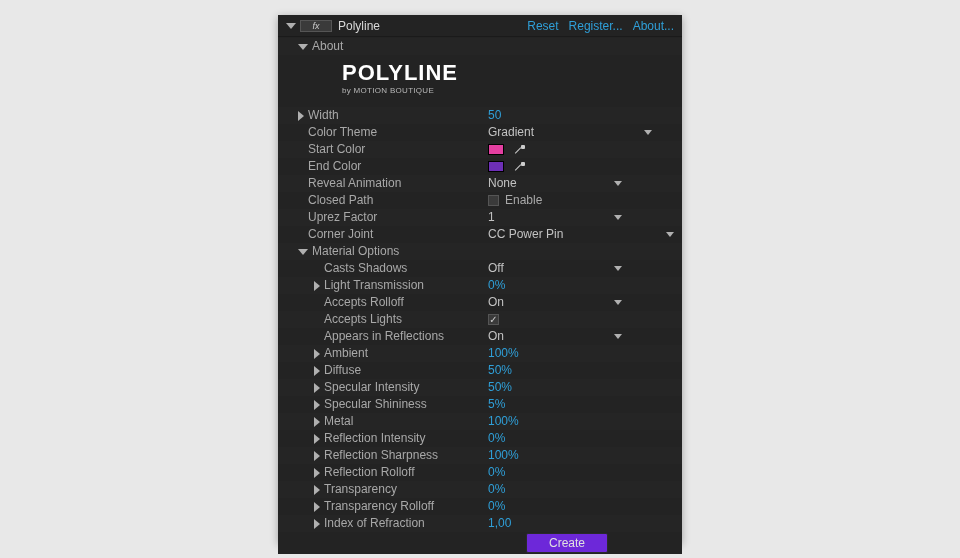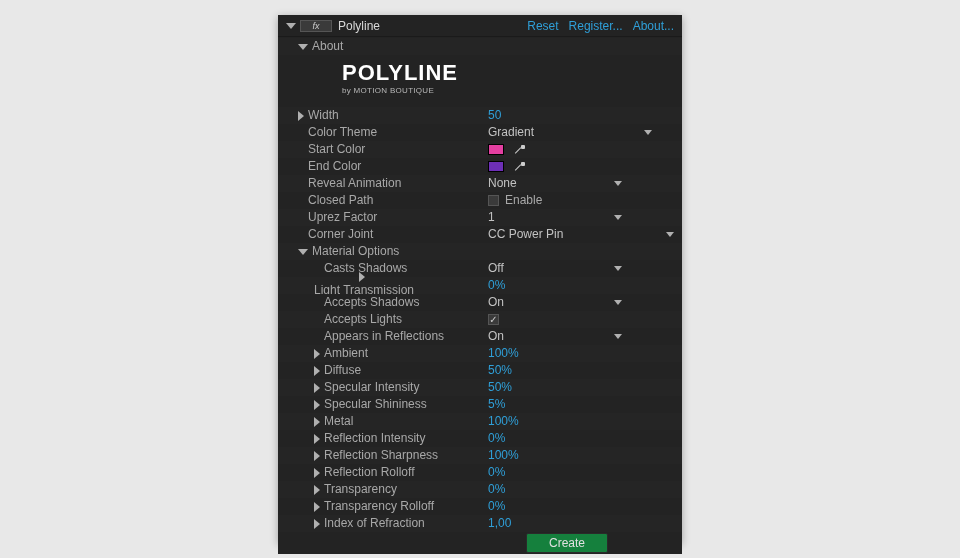--- a/index.html
+++ b/index.html
@@ -153,21 +153,21 @@
     letter-spacing: 0.3px;
     margin-top: 1px;
   }
   .create-row {
     height: 22px;
     display: flex;
     align-items: center;
     padding-left: 248px;
   }
   .create-btn {
-    background: #15803d;
+    background: #6d28d9;
     color: #e0e0e0;
     border: 1px solid #2a2a2a;
     padding: 2px 22px;
     font-size: 12px;
     border-radius: 2px;
     cursor: pointer;
   }
   .col-val { position: absolute; left: 210px; display: flex; align-items: center; right: 0; height: 17px; }
   .row { position: relative; }
 </style>
@@ -292,32 +292,32 @@
       <div class="label-col" style="padding-left:46px;">
           <span class="label">Casts Shadows</span>
         </div>
       <div class="col-val">
           <span class="txt">Off</span>
           <span class="dd-arrow" style="margin-right:60px;"></span>
         </div>
     </div>
 
     <div class="row">
-      <div class="label-col" style="padding-left:36px;flex-direction:column;">
+      <div class="label-col" style="padding-left:36px;">
           <span class="tri tri-right"></span>
           <span class="label">Light Transmission</span>
         </div>
       <div class="col-val">
           <span class="val">0%</span>
         </div>
     </div>
 
     <div class="row">
       <div class="label-col" style="padding-left:46px;">
-          <span class="label">Accepts Shadows</span>
+          <span class="label">Accepts Rolloff</span>
         </div>
       <div class="col-val">
           <span class="txt">On</span>
           <span class="dd-arrow" style="margin-right:60px;"></span>
         </div>
     </div>
 
     <div class="row">
       <div class="label-col" style="padding-left:46px;">
           <span class="label">Accepts Lights</span>

